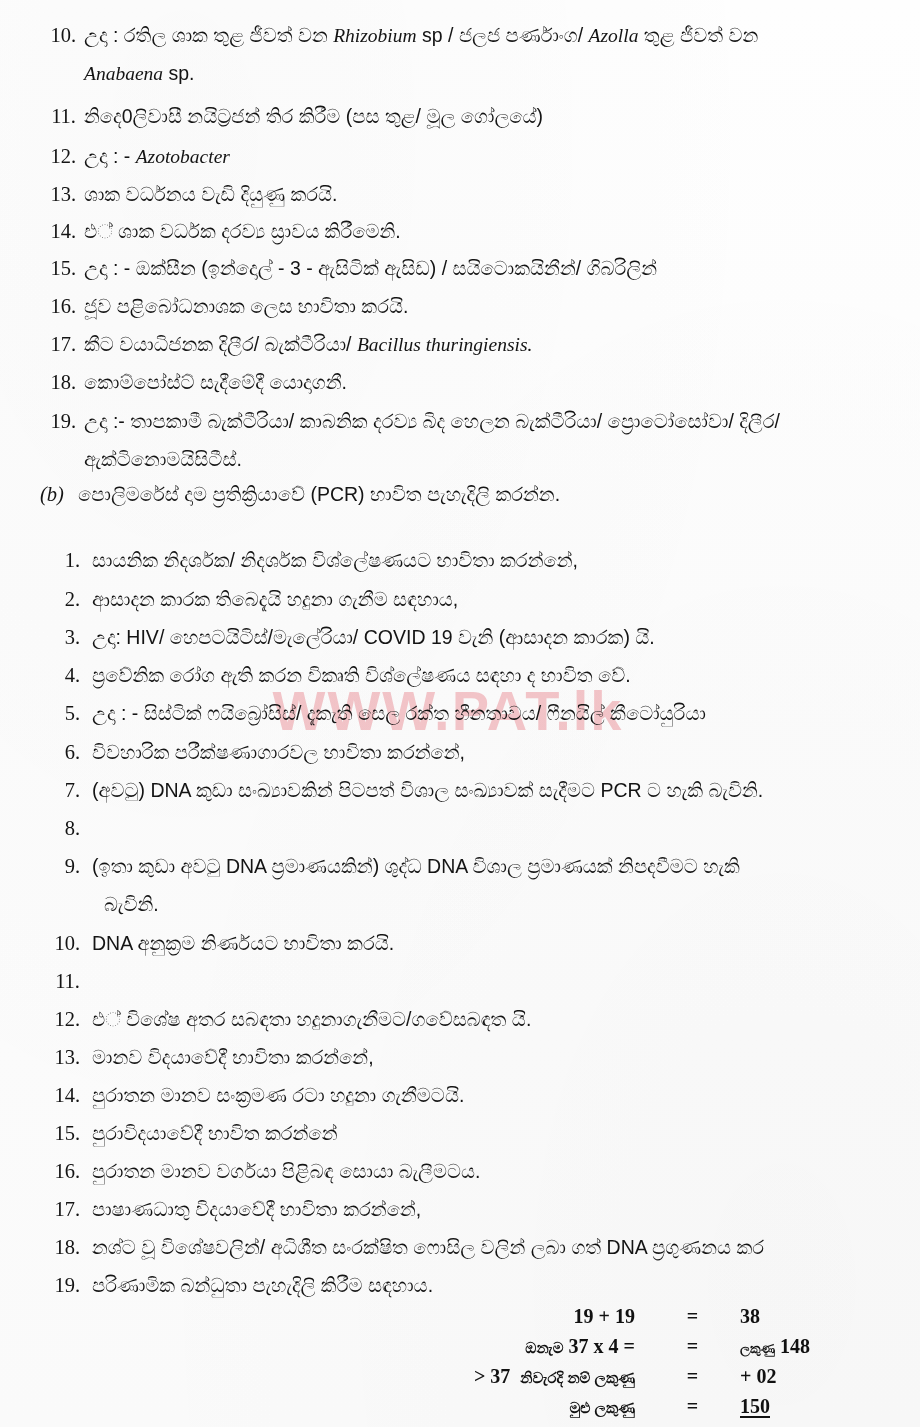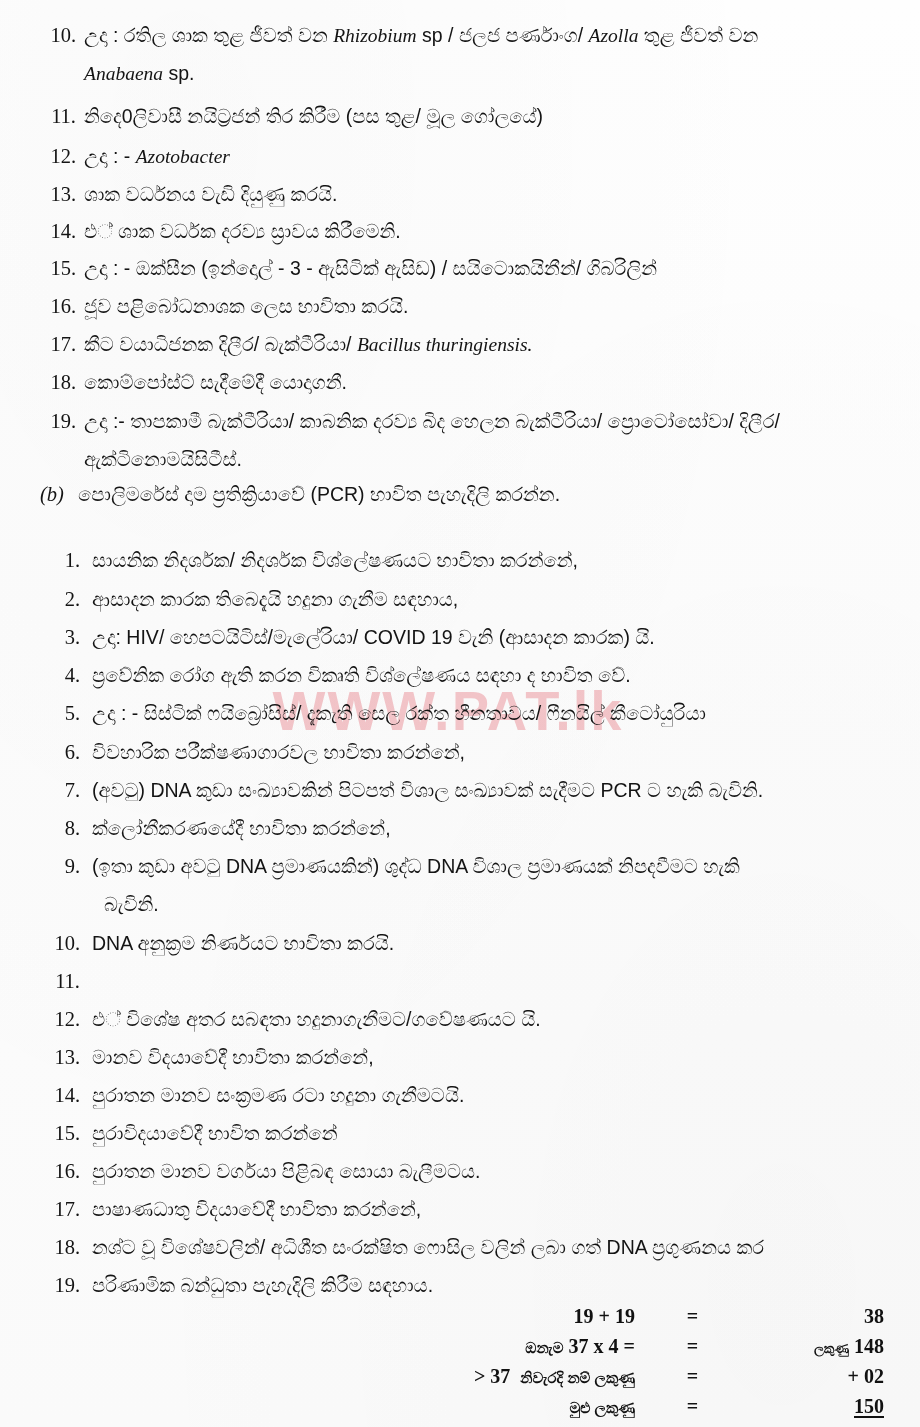--- a/index.html
+++ b/index.html
@@ -140,21 +140,21 @@
     font-weight: 700;
     font-size: 15px;
   }
   #marks .meq {
     flex: 0 0 95px;
     text-align: center;
     font-weight: 700;
   }
   #marks .mval {
     flex: 1 1 auto;
-    text-align: right;
+    text-align: left;
     padding-right: 16px;
     font-weight: 700;
     white-space: nowrap;
   }
   #marks .mval .sin {
     font-family: "Liberation Sans", "DejaVu Sans", sans-serif;
     font-weight: 700;
     font-size: 13px;
   }
   #marks .mval.underlined span.u {
@@ -264,21 +264,20 @@
       <span class="txt">විවහාරික පරීක්ෂණාගාරවල භාවිතා කරන්නේ,</span>
     </div>
 
     <div class="line listB" style="top:779px">
       <span class="num">7.</span>
       <span class="txt">(අවටු) DNA කුඩා සංඛ්‍යාවකින් පිටපත් විශාල සංඛ්‍යාවක් සැදීමට PCR ට හැකි බැවිනි.</span>
     </div>
 
     <div class="line listB" style="top:817px">
       <span class="num">8.</span>
-      <span class="txt">ක්ලෝනීකරණයේදී භාවිතා කරන්නේ,</span>
     </div>
 
     <div class="line listB" style="top:855px">
       <span class="num">9.</span>
       <span class="txt">(ඉතා කුඩා අවටු DNA ප්‍රමාණයකින්) ශුද්ධ DNA විශාල ප්‍රමාණයක් නිපදවීමට හැකි</span>
     </div>
     <div class="line contB" style="top:893px">
       <span class="txt">බැවිනි.</span>
     </div>
 
@@ -286,21 +285,21 @@
       <span class="num">10.</span>
       <span class="txt">DNA අනුක්‍රම නිර්ණයට භාවිතා කරයි.</span>
     </div>
 
     <div class="line listB" style="top:970px">
       <span class="num">11.</span>
     </div>
 
     <div class="line listB" style="top:1008px">
       <span class="num">12.</span>
-      <span class="txt">එ් විශේෂ අතර සබඳතා හදුනාගැනීමට/ගවේෂණයට යි.</span>
+      <span class="txt">එ් විශේෂ අතර සබඳතා හදුනාගැනීමට/ගවේසබඳත යි.</span>
     </div>
 
     <div class="line listB" style="top:1046px">
       <span class="num">13.</span>
       <span class="txt">මානව විද‍යාවේදී භාවිතා කරන්නේ,</span>
     </div>
 
     <div class="line listB" style="top:1084px">
       <span class="num">14.</span>
       <span class="txt">පුරාතන මානව සංක්‍රමණ රටා හදුනා ගැනීමටයි.</span>

